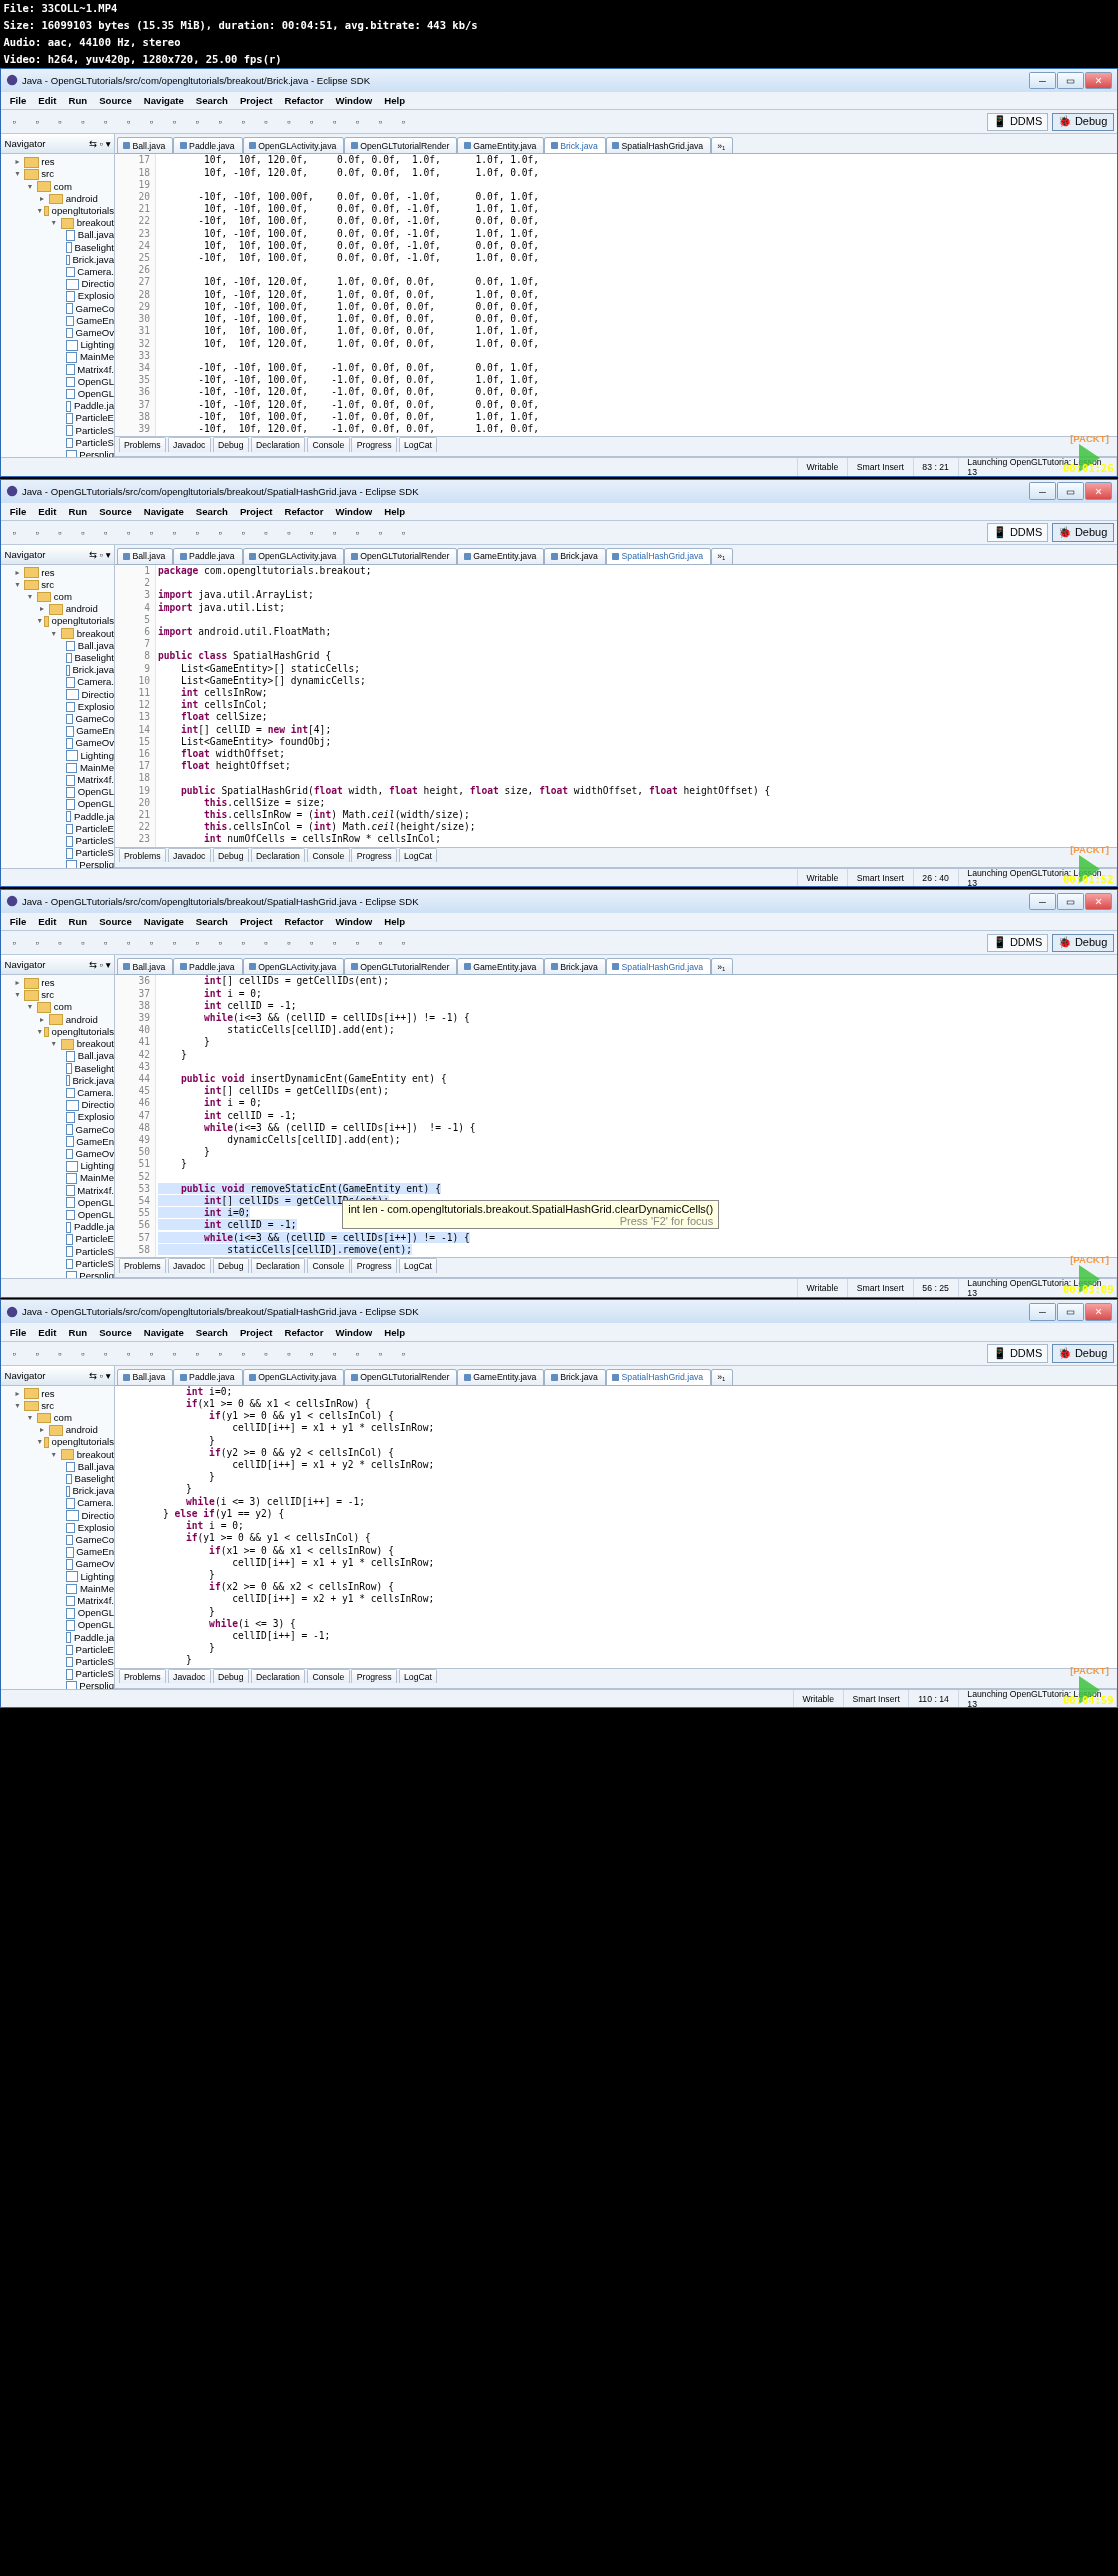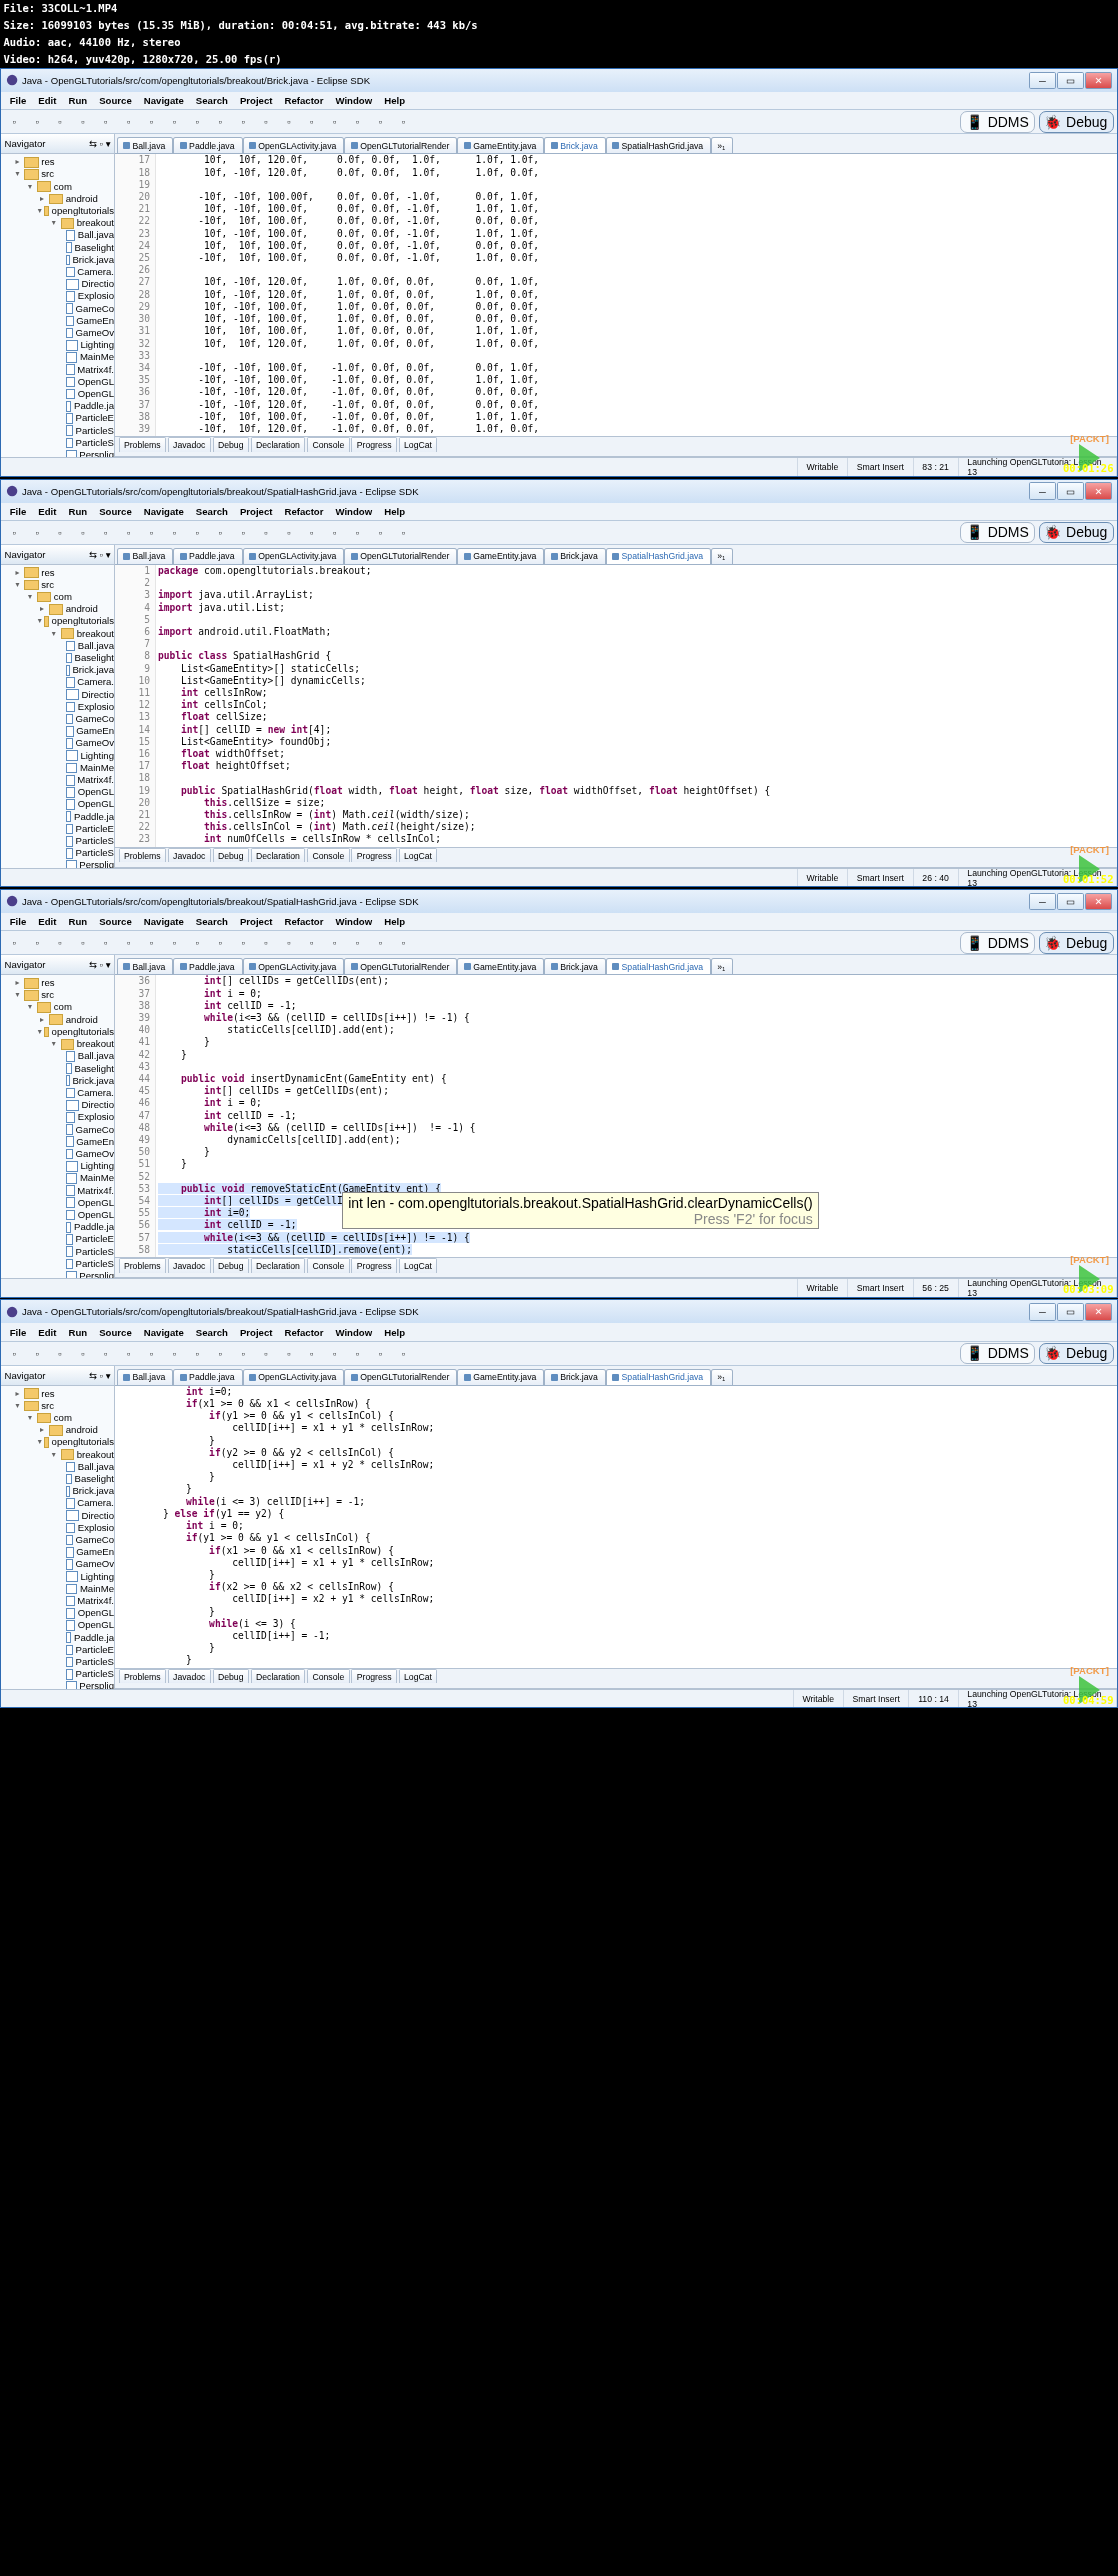--- a/index.html
+++ b/index.html
@@ -8,21 +8,21 @@
 .titlebar { height:23px; background:linear-gradient(#e8f1fb,#cde0f5); display:flex; align-items:center; padding:0 5.2px; color:#000; }
 .titlebar svg { margin-right:3.5px; }
 .winbtns { margin-left:auto; display:flex; gap:1.7px; }
 .winbtns span { width:24.4px; height:15.7px; border:0.9px solid #7c9cc0; border-radius:1.7px; display:flex; align-items:center; justify-content:center; background:linear-gradient(#f7fbff,#d6e6f5); }
 .winbtns .close { background:linear-gradient(#f7a2a2,#d94b4b); color:#fff; }
 .menubar { height:17.4px; display:flex; align-items:center; padding:0 3.5px; gap:1.7px; background:#eef3f9; border-bottom:0.9px solid #b8c9dc; }
 .menubar span { padding:0.9px 5.2px;font-weight:bold; }
 .toolbar { height:23px; display:flex; align-items:center; padding:0 3.5px; gap:3.5px; background:#eef3f9; border-bottom:0.9px solid #b8c9dc; }
 .tbtn { width:17.4px; height:17.4px; border:0.9px solid transparent; border-radius:1.7px; display:flex; align-items:center; justify-content:center; }
 .persp { margin-left:auto; display:flex; align-items:center; gap:3.5px; }
-.persp .chip { padding:1.7px 5.2px; border:0.9px solid #a9b9cc; border-radius:7px; background:#f7fafd; font-size:14px; }
+.persp .chip { padding:1.7px 5.2px; border:0.9px solid #a9b9cc; border-radius:0; background:#f7fafd; font-size:11px; }
 .persp .chip.sel { background:#e3edf8; border-color:#6a8db3; }
 .workarea { display:flex; height:323px; background:#7f1d1d; }
 .nav { width:113px; border-right:0.9px solid #b4c2d3; display:flex; flex-direction:column; background:#f7fafd; font-size:9.6px; }
 .nav .navhead { height:19px; display:flex; align-items:center; padding:0 3.5px; border-bottom:0.9px solid #b4c2d3; background:linear-gradient(#fff,#dde8f3); }
 .nav .navhead .t { font-weight:400; }
 .nav .tree { flex:1; overflow:hidden; padding:1.7px 0 0 1.7px; line-height:12.2px; }
 .nav .tree .row { white-space:nowrap; display:flex; align-items:center; }
 .nav .tree .ic { width:8.7px; text-align:center; font-size:7.9px; color:#666; }
 .nav .tree .fic { width:12.2px; height:8.7px; background:#f4c96a; border:0.9px solid #c9a23d; margin:0 2.6px; }
 .nav .tree .jic { width:12.2px; height:8.7px; background:#fff; border:0.9px solid #5f8dbf; margin:0 2.6px; }
@@ -36,21 +36,21 @@
 .codetext { flex:1; white-space:pre; color:#000; padding-left:1.7px; min-width:0; overflow:hidden; }
 .kw { color:#7f0055; font-weight:700; }
 .hl { background:#d4e6ff; }
 .bottomtabs { height:19px; display:flex; align-items:flex-start; padding:0 3.5px; gap:1.7px; background:#eef3f9; border-top:0.9px solid #b4c2d3; border-bottom:0.9px solid #b4c2d3; font-size:8.7px; }
 .btab { padding:1.7px 4.4px; border:0.9px solid #b4c2d3; border-bottom:none; background:linear-gradient(#fff,#e7eef7); display:flex; align-items:center; gap:1.7px; border-radius:1.7px 1.7px 0 0; }
 .status { height:17.4px; display:flex; align-items:center; background:#eef3f9; border-top:0.9px solid #b4c2d3; font-size:8.7px; }
 .status .cell { padding:0 8.7px; border-right:0.9px solid #cfd9e5; height:100%; display:flex; align-items:center; }
 .watermark { position:absolute; right:3.5px; bottom:3.5px; width:48px; height:39px; pointer-events:none; display:flex; flex-direction:column; align-items:center; justify-content:center; color:#f48c2a; font:700 9.6px sans-serif; opacity:.85; }
 .watermark .play { width:0; height:0; border-left:21px solid #3ec43e; border-top:14px solid transparent; border-bottom:14px solid transparent; }
 .timecode { position:absolute; right:3.5px; bottom:1.7px; color:#ff0; font:700 10.5px monospace; }
-.tooltip { position:absolute; background:#ffffe1; border:0.9px solid #888; padding:1.7px 5.2px; font-size:14px; white-space:nowrap; }
+.tooltip { position:absolute; background:#ffffe1; border:0.9px solid #888; padding:1.7px 5.2px; font-size:11px; white-space:nowrap; }
 </style>
 </head>
 <body>
 
 <div class="metaline">File: 33COLL~1.MP4</div>
 <div class="metaline">Size: 16099103 bytes (15.35 MiB), duration: 00:04:51, avg.bitrate: 443 kb/s</div>
 <div class="metaline">Audio: aac, 44100 Hz, stereo</div>
 <div class="metaline">Video: h264, yuv420p, 1280x720, 25.00 fps(r)</div>
 
 <div id="frames">

